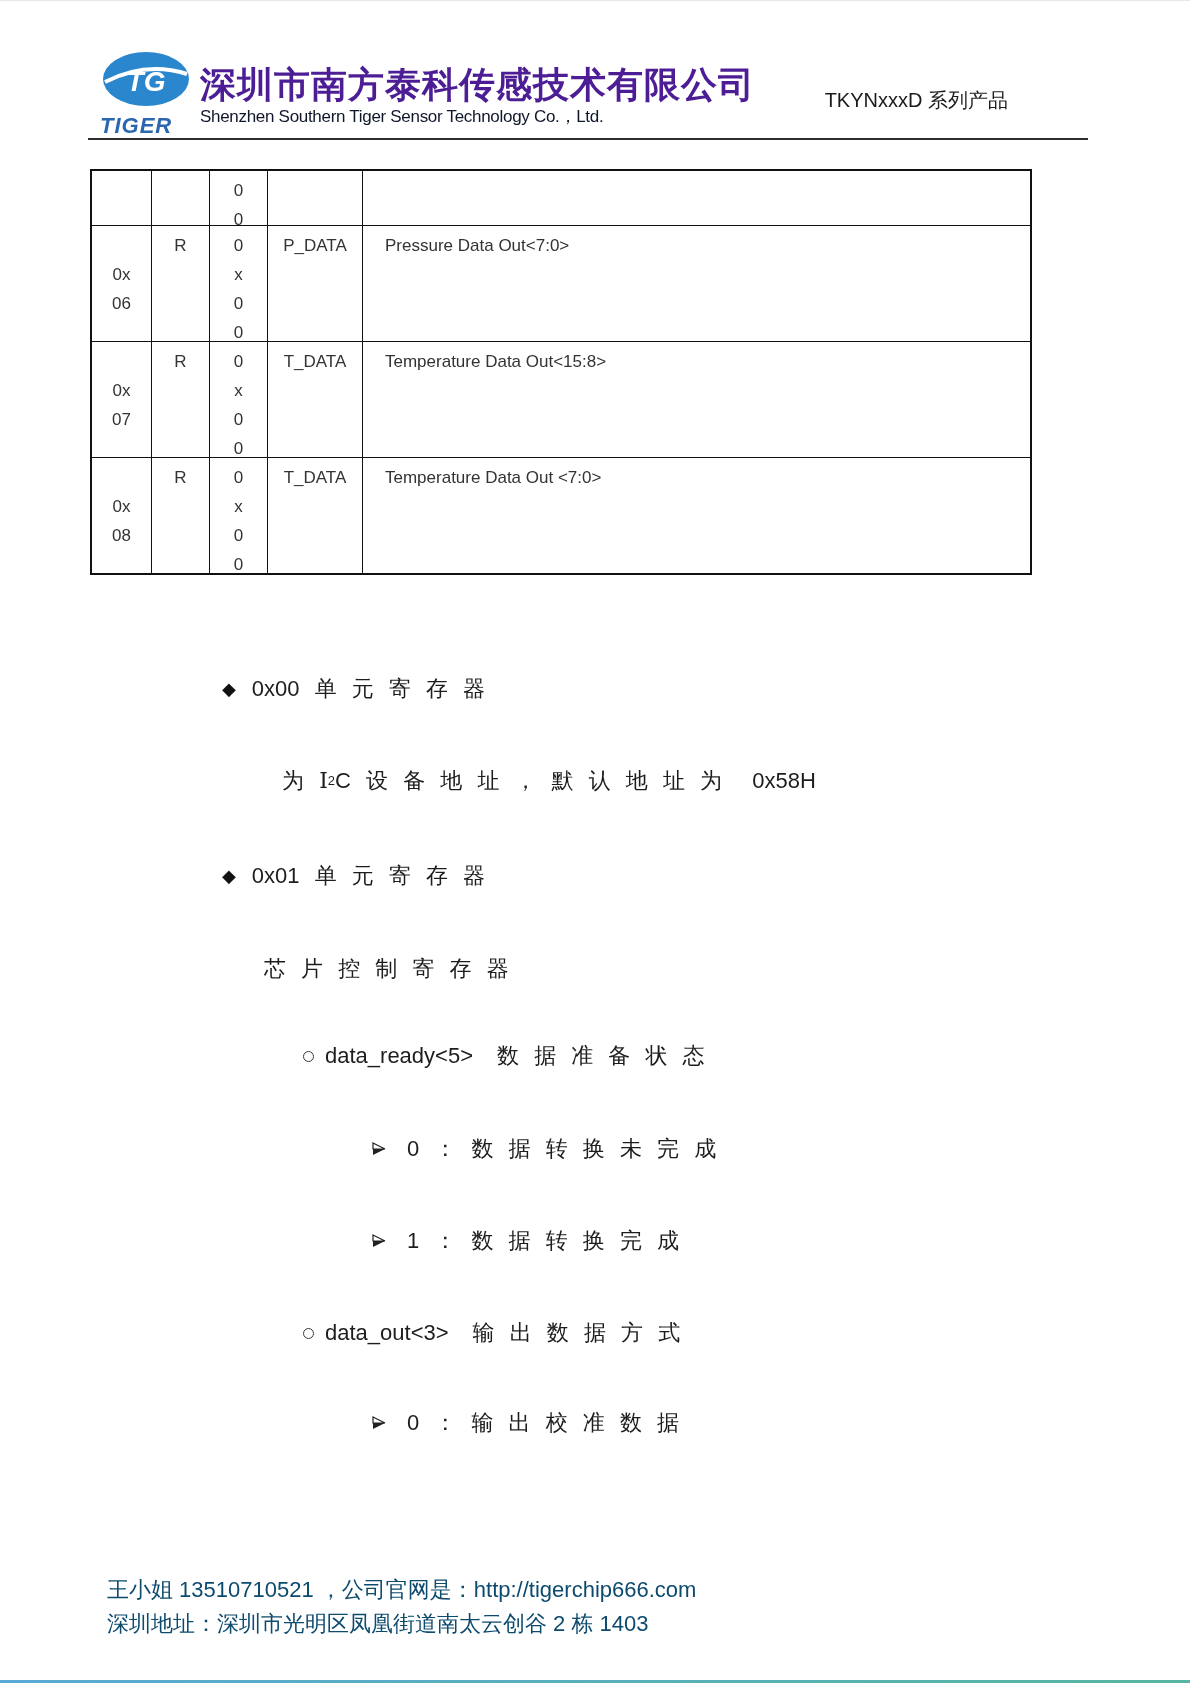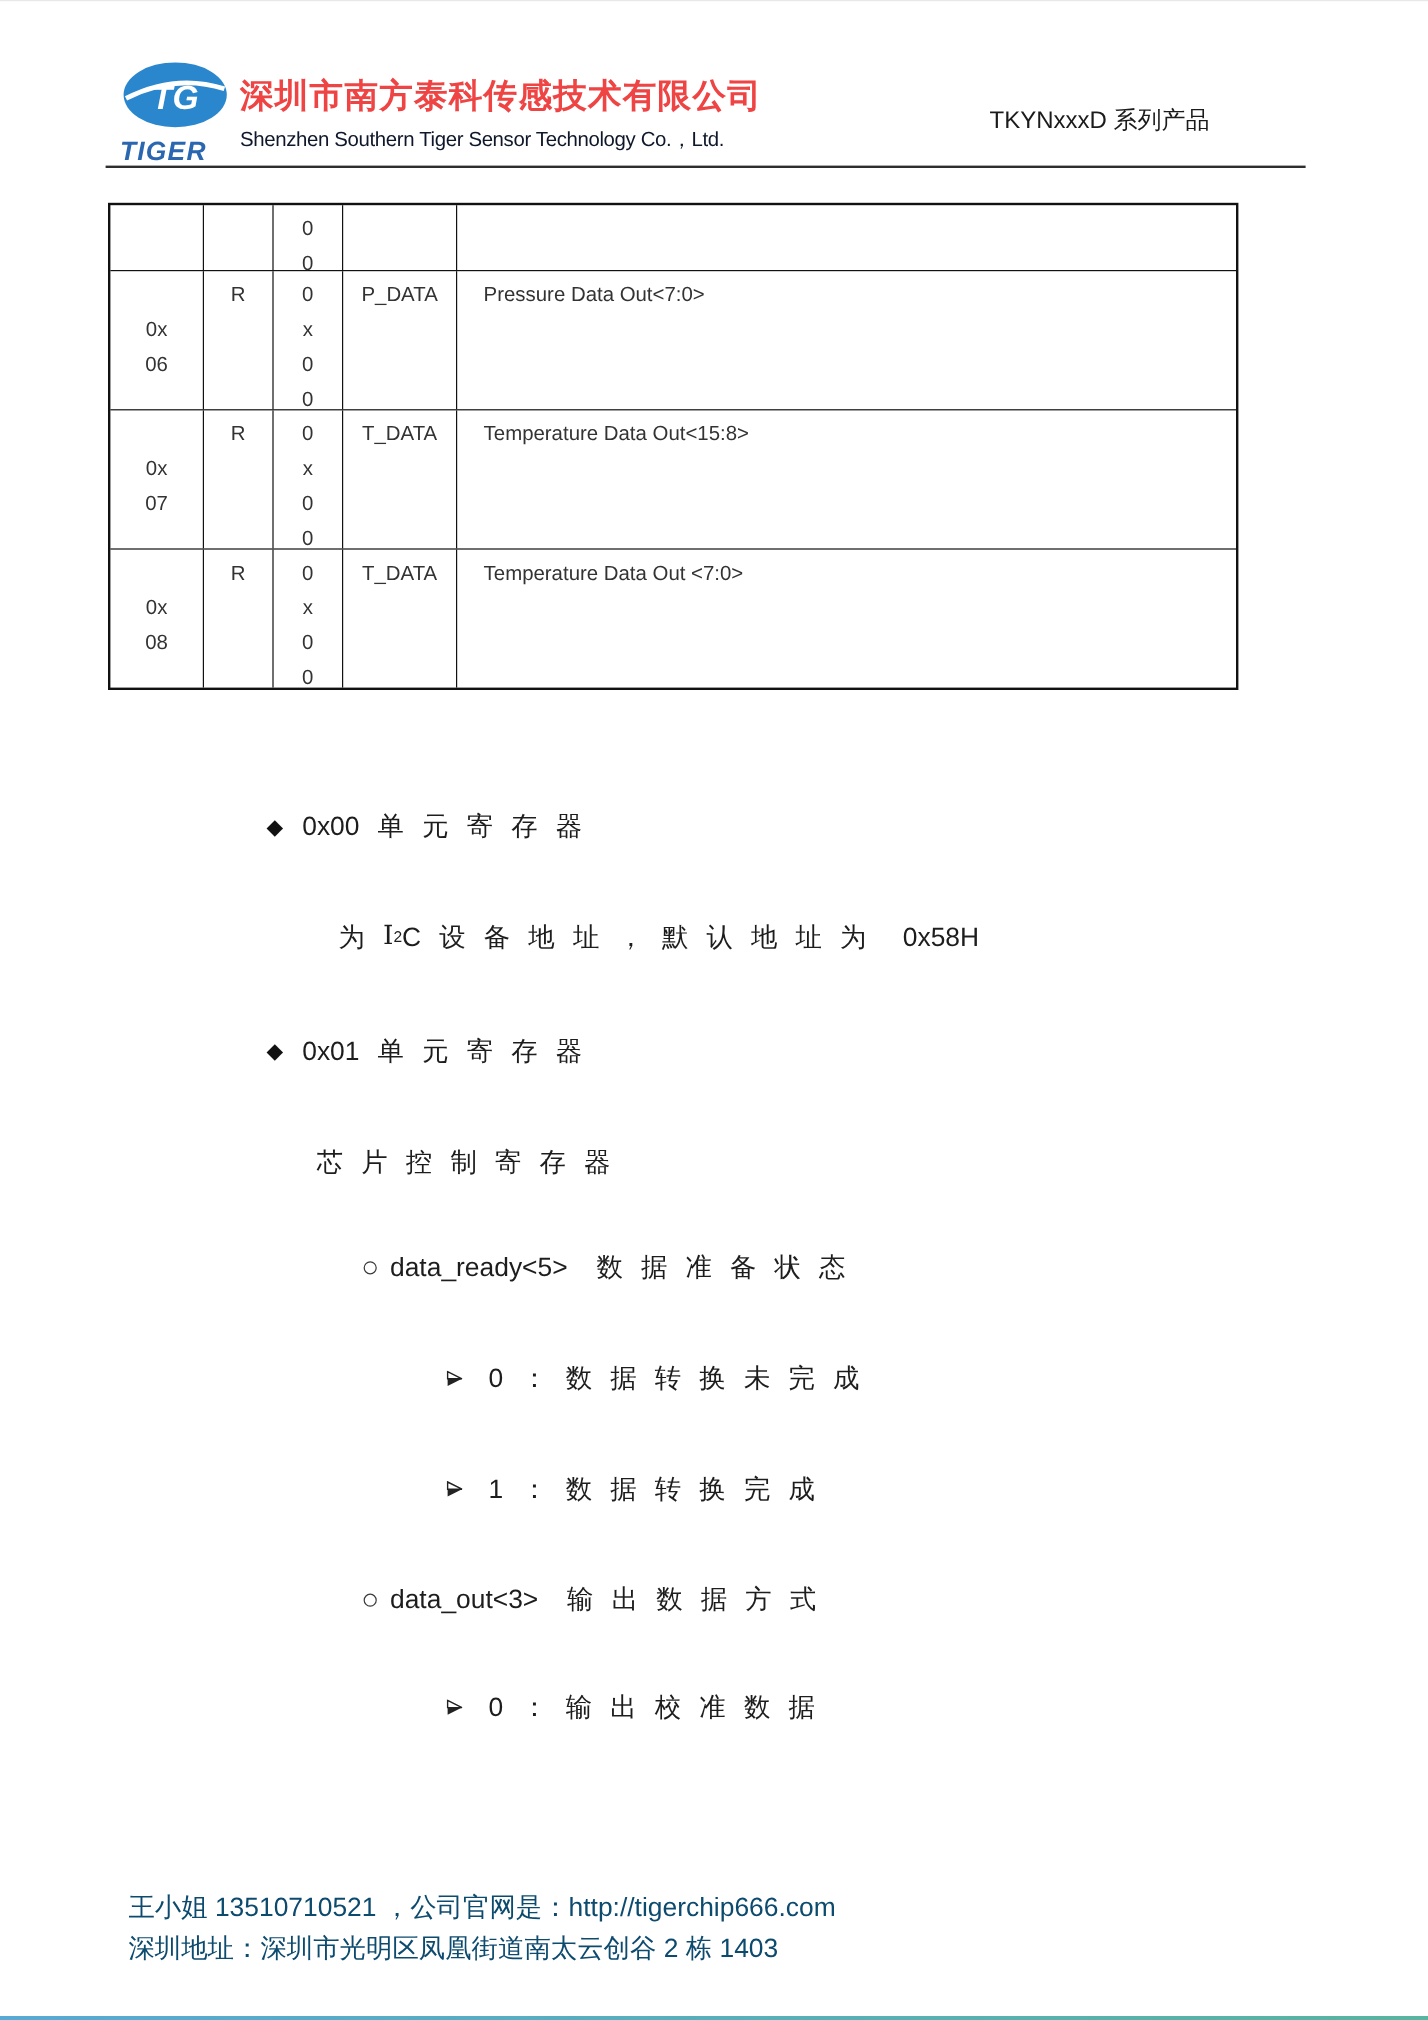--- a/index.html
+++ b/index.html
@@ -7,21 +7,21 @@
     position:relative; width:1190px; height:1683px; margin:1px auto;
     background:#ffffff; overflow:hidden;
     font-family:"Liberation Sans","DejaVu Sans",sans-serif;
     color:#1f1f1f;
   }
 
   
   .logo-wrap { position:absolute; left:98px; top:50px; width:110px; height:90px; }
   .company-cn {
     position:absolute; left:200px; top:60px;
-    font-size:28px; font-weight:bold; letter-spacing:1px; color:#ef4444;
+    font-size:36px; font-weight:bold; letter-spacing:1px; color:#4c1d95;
   }
   .company-en {
     position:absolute; left:200px; top:104px;
     font-size:17px; letter-spacing:-0.3px; color:#0f172a;
   }
   .product-series {
     position:absolute; right:182px; top:86px;
     font-size:20px; color:#1b1b1b;
   }
   .header-rule {
@@ -36,21 +36,21 @@
     font-size:17px; color:#333;
   }
   .trow { display:flex; border-bottom:1.5px solid #111; }
   .trow:last-child { border-bottom:none; }
   .cell {
     border-right:1.5px solid #111; box-sizing:border-box;
     padding-top:5px; display:flex; flex-direction:column;
   }
   .cell:last-child { border-right:none; }
   .cell span { display:block; line-height:29px; min-height:29px; text-align:center; }
-  .c-addr  { width:78px; }
+  .c-addr  { width:60px; }
   .c-rw    { width:58px; }
   .c-reset { width:58px; }
   .c-name  { width:95px; }
   .c-desc  { flex:1; }
   .c-desc span { text-align:left; padding-left:22px; }
   .addr-offset { padding-top:34px; }
   .h-partial { height:54px; }
   .h-full    { height:115px; }
 
   

